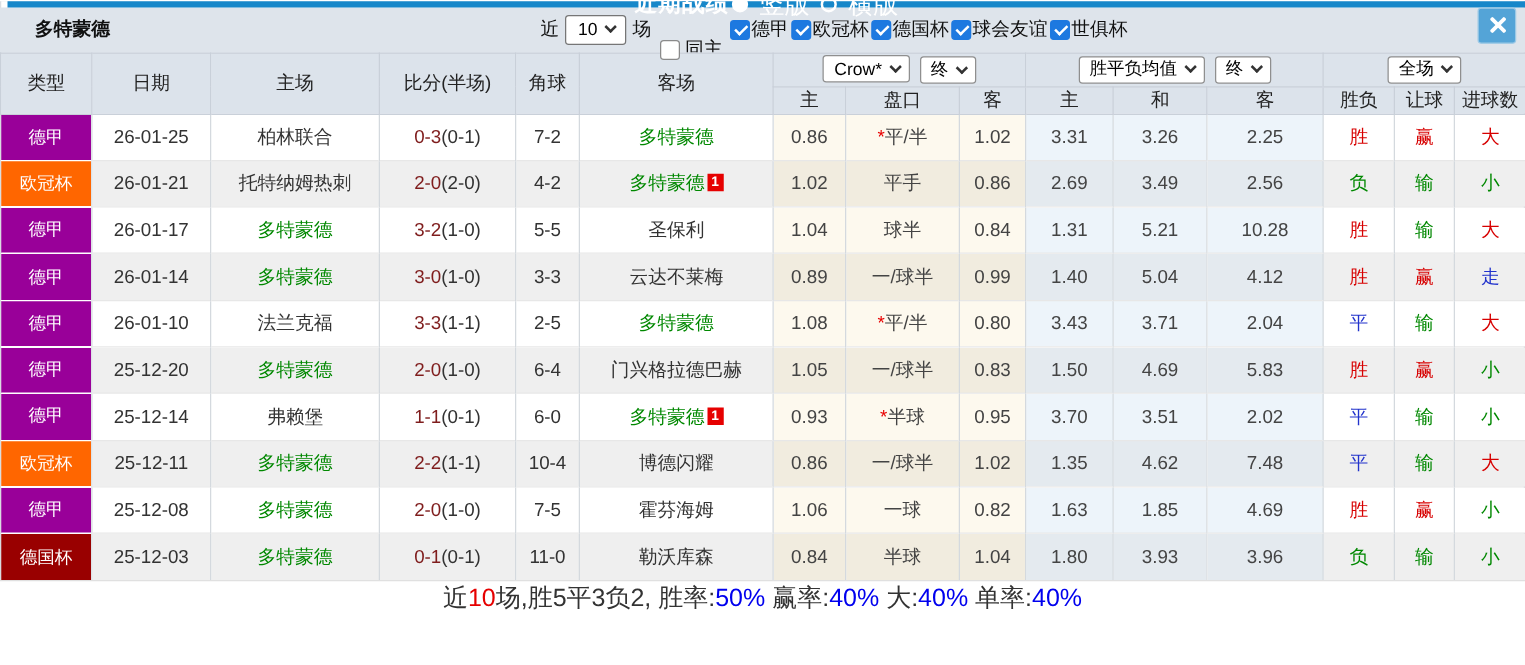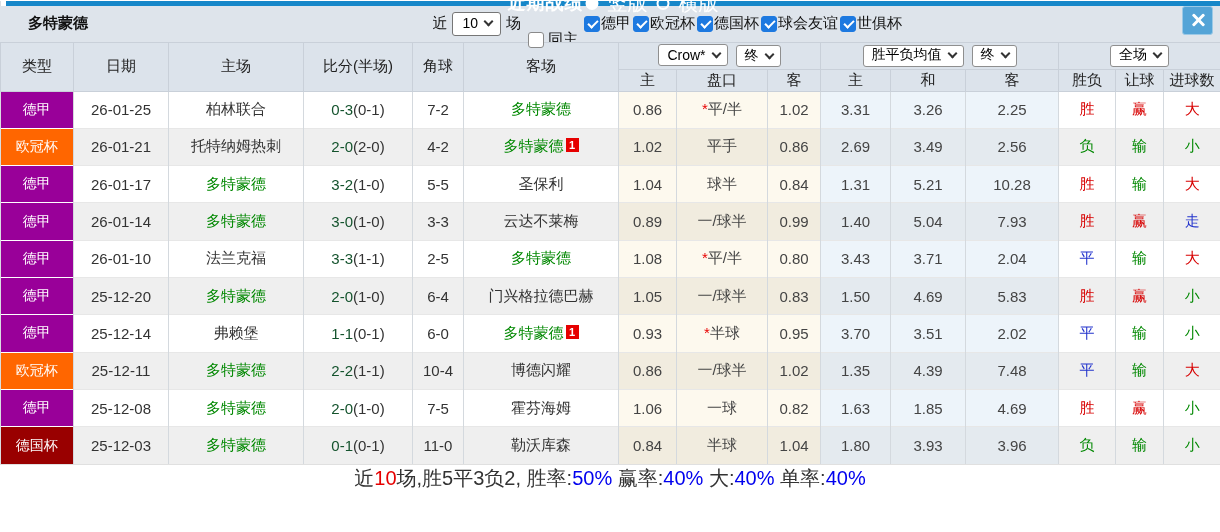--- a/index.html
+++ b/index.html
@@ -41,21 +41,21 @@
   thead .hsel { display:inline-flex; align-items:center; gap:7px; background:#fff; border:1px solid #8f8f8f; border-radius:3px; padding:1px 7px 2px 8px; font-size:14px; color:#000; height:22px; margin:0 4px; cursor:pointer; }
   tbody tr { height:37.3px; }
   tbody td { border-left:1px solid #d4d9de; border-top:1px solid #e7e7e7; background:#fff; overflow:hidden; white-space:nowrap; }
   tbody td:first-child { border-left:none; }
   tbody tr:nth-child(even) td { background:#efefef; }
   tbody td.odds { background:#fdf9ee; color:#444; }
   tbody tr:nth-child(even) td.odds { background:#f1ecdf; }
   tbody td.mean { background:#edf4fa; color:#444; }
   tbody tr:nth-child(even) td.mean { background:#e4eaef; }
   tbody td.type { color:#fff; font-size:14px; border-top:1px solid #fff; }
-  .ft { color:#14532d; }
+  .ft { color:#7f1d1d; }
   .ht { color:#333; }
   .team.self { color:#008800; }
   .badge { display:inline-block; width:13px; height:14px; line-height:14px; background:#e60000; color:#fff; font-size:11px; font-weight:bold; margin-left:2px; vertical-align:2px; text-align:center; }
   .star { color:#e80000; }
   .c-red { color:#d70000; }
   .c-green { color:#008800; }
   .c-blue { color:#2233cc; }
 
   
   .footer { flex:1; background:#fff; border-top:1px solid #e0e0e0; display:flex; align-items:center; justify-content:center; font-size:20px; color:#333; }
@@ -237,21 +237,21 @@
     <td>26-01-14</td>
     <td><span class="team self">多特蒙德</span></td>
     <td><span class="ft">3-0</span><span class="ht">(1-0)</span></td>
     <td>3-3</td>
     <td><span class="team">云达不莱梅</span></td>
     <td class="odds">0.89</td>
     <td class="odds">一/球半</td>
     <td class="odds">0.99</td>
     <td class="mean">1.40</td>
     <td class="mean">5.04</td>
-    <td class="mean">7.93</td>
+    <td class="mean">4.12</td>
     <td class="c-red">胜</td>
     <td class="c-red">赢</td>
     <td class="c-blue">走</td>
   </tr>
         <tr>
     <td class="type" style="background: rgb(153, 0, 153);">德甲</td>
     <td>26-01-10</td>
     <td><span class="team">法兰克福</span></td>
     <td><span class="ft">3-3</span><span class="ht">(1-1)</span></td>
     <td>2-5</td>
@@ -304,21 +304,21 @@
     <td class="type" style="background: rgb(255, 102, 0);">欧冠杯</td>
     <td>25-12-11</td>
     <td><span class="team self">多特蒙德</span></td>
     <td><span class="ft">2-2</span><span class="ht">(1-1)</span></td>
     <td>10-4</td>
     <td><span class="team">博德闪耀</span></td>
     <td class="odds">0.86</td>
     <td class="odds">一/球半</td>
     <td class="odds">1.02</td>
     <td class="mean">1.35</td>
-    <td class="mean">4.39</td>
+    <td class="mean">4.62</td>
     <td class="mean">7.48</td>
     <td class="c-blue">平</td>
     <td class="c-green">输</td>
     <td class="c-red">大</td>
   </tr>
         <tr>
     <td class="type" style="background: rgb(153, 0, 153);">德甲</td>
     <td>25-12-08</td>
     <td><span class="team self">多特蒙德</span></td>
     <td><span class="ft">2-0</span><span class="ht">(1-0)</span></td>

